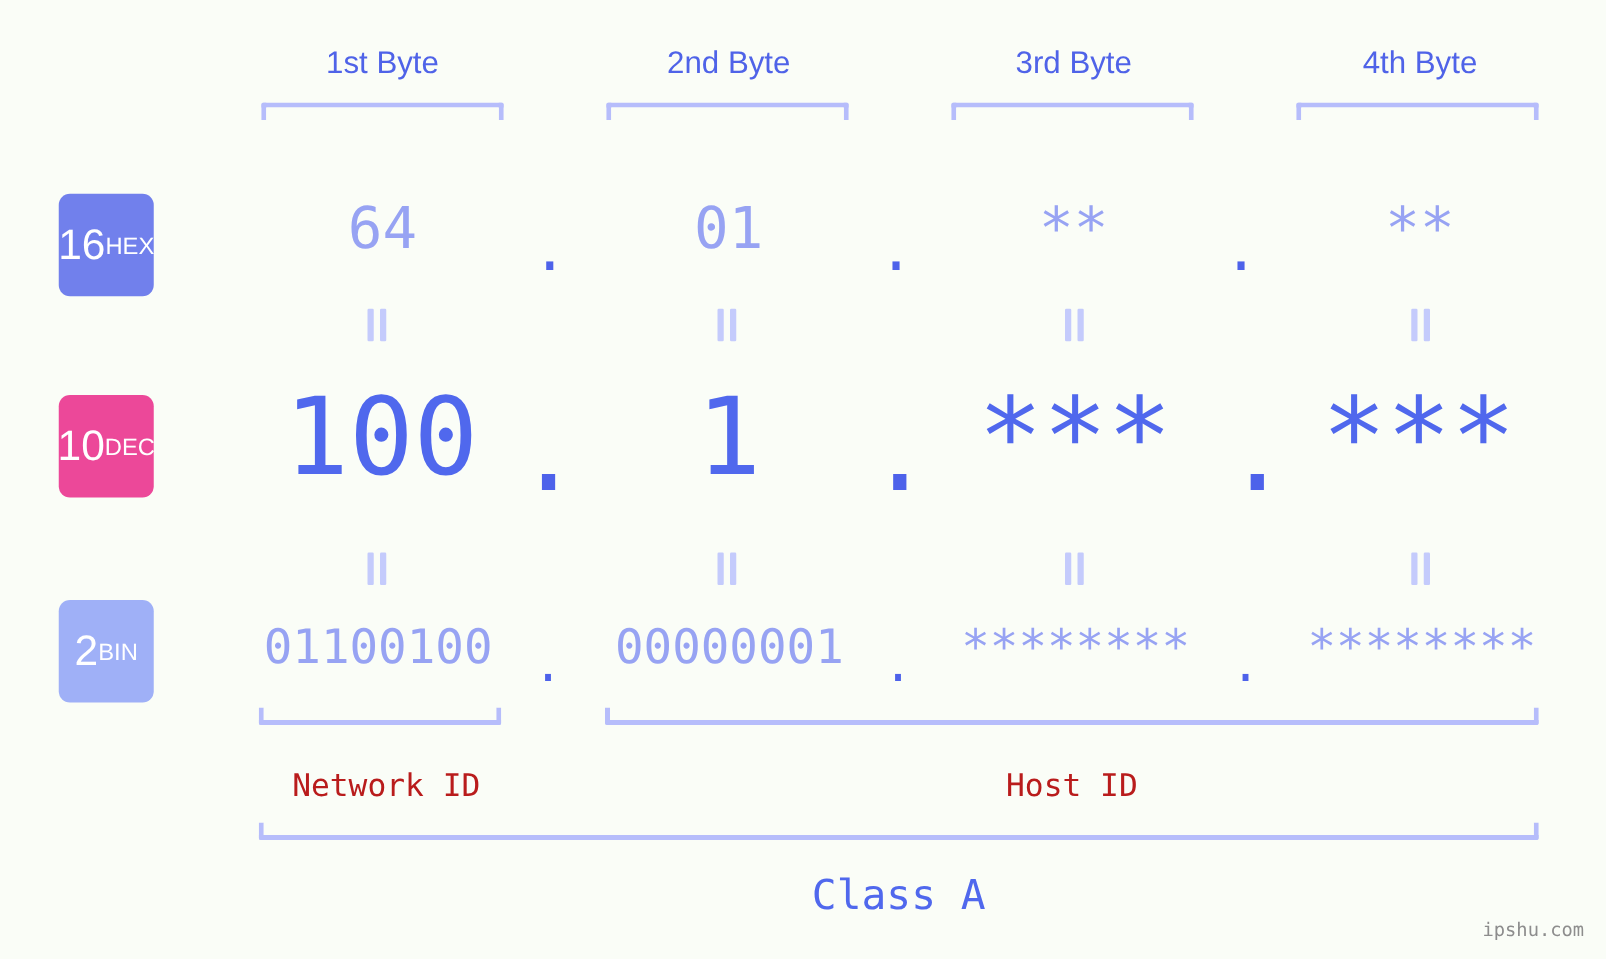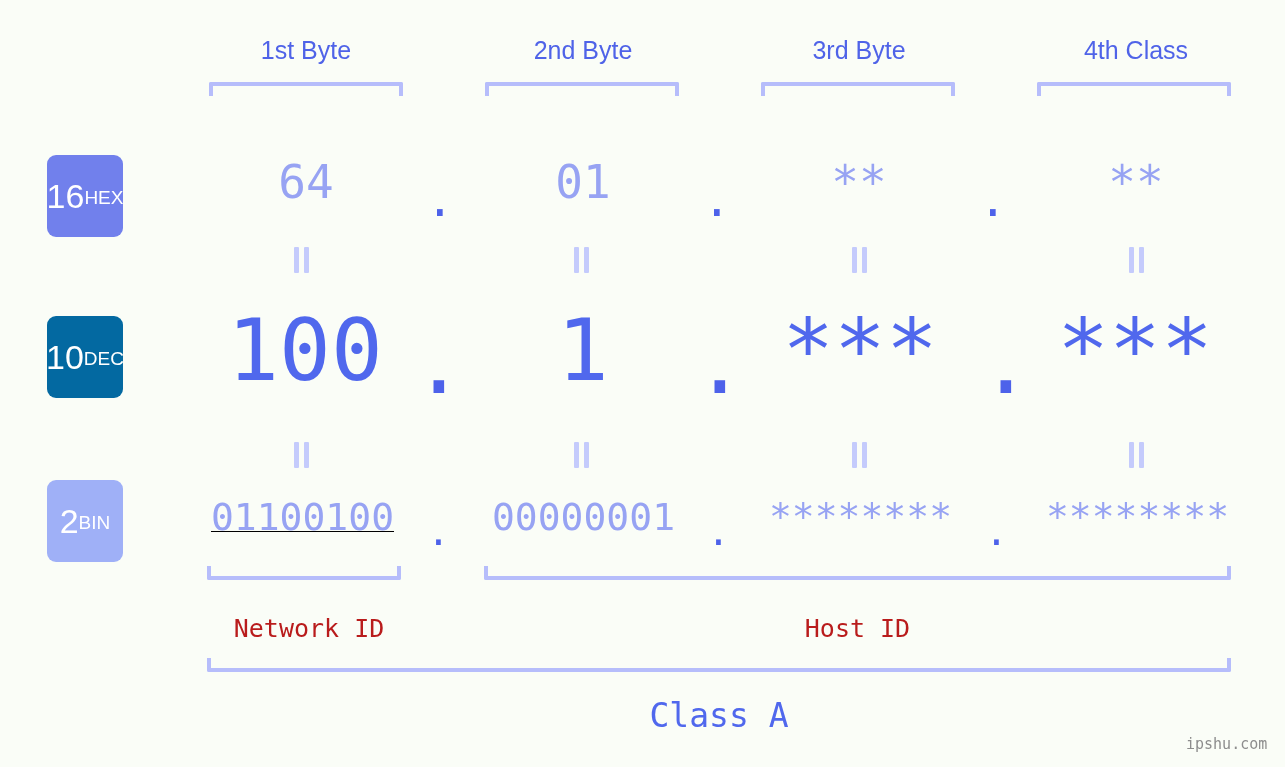--- a/index.html
+++ b/index.html
@@ -69,21 +69,21 @@
     font-size: 34px;
     font-weight: 400;
     letter-spacing: 0px;
   }
   .badge .lbl {
     font-size: 19px;
     font-weight: 400;
     margin-top: 3px;
   }
   .badge-hex { background: #7180ec; }
-  .badge-dec { background: #0369a1; }
+  .badge-dec { background: #ec4899; }
   .badge-bin { background: #9fb0f7; }
 
   
   .mono {
     font-family: "DejaVu Sans Mono", "Liberation Mono", monospace;
     white-space: nowrap;
     text-align: center;
   }
   .row-hex .val {
     font-size: 46px;
@@ -159,21 +159,21 @@
   }
 </style>
 </head>
 <body>
 
 <div class="stage">
 
   <div class="abs byte-label" style="left:210px; top:36px; width:192px;">1st Byte</div>
   <div class="abs byte-label" style="left:487px; top:36px; width:192px;">2nd Byte</div>
   <div class="abs byte-label" style="left:763px; top:36px; width:192px;">3rd Byte</div>
-  <div class="abs byte-label" style="left:1040px; top:36px; width:192px;">4th Class</div>
+  <div class="abs byte-label" style="left:1040px; top:36px; width:192px;">4th Byte</div>
 
   <div class="abs bracket-down" style="left:209px; top:82px; width:194px;"></div>
   <div class="abs bracket-down" style="left:485px; top:82px; width:194px;"></div>
   <div class="abs bracket-down" style="left:761px; top:82px; width:194px;"></div>
   <div class="abs bracket-down" style="left:1037px; top:82px; width:194px;"></div>
 
   <div class="abs badge badge-hex" style="left:47px; top:155px;">
     <div class="num">16</div>
     <div class="lbl">HEX</div>
   </div>
@@ -253,21 +253,21 @@
     </div>
   <div class="abs eq" style="left:850px; top:442px;">
       <span></span>
       <span></span>
     </div>
   <div class="abs eq" style="left:1127px; top:442px;">
       <span></span>
       <span></span>
     </div>
 
-  <div class="abs mono row-bin" style="left:200px; top:495px; width:205px;text-decoration:underline;">
+  <div class="abs mono row-bin" style="left:200px; top:495px; width:205px;">
     <span class="val">01100100</span>
   </div>
   <div class="abs dot-bin" style="left:427px; top:513px;">.</div>
 
   <div class="abs mono row-bin" style="left:481px; top:495px; width:205px;">
     <span class="val">00000001</span>
   </div>
   <div class="abs dot-bin" style="left:707px; top:513px;">.</div>
 
   <div class="abs mono row-bin" style="left:758px; top:495px; width:205px;">

